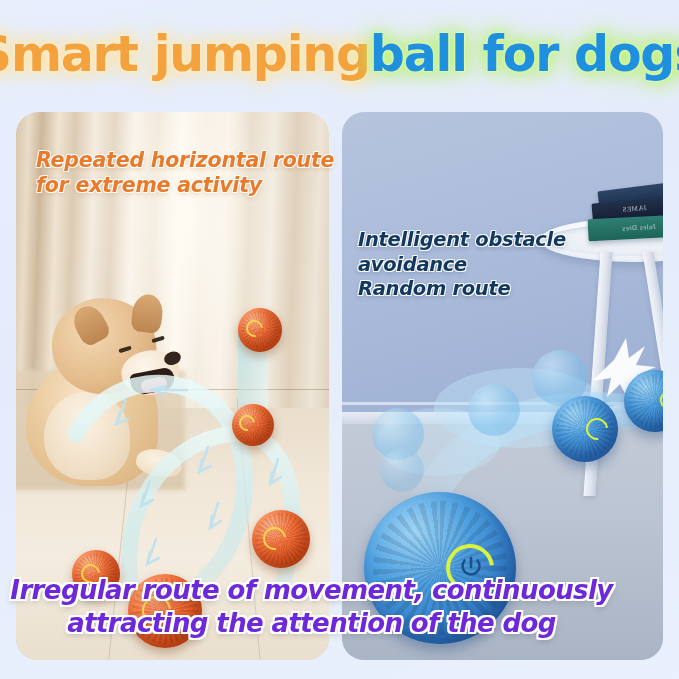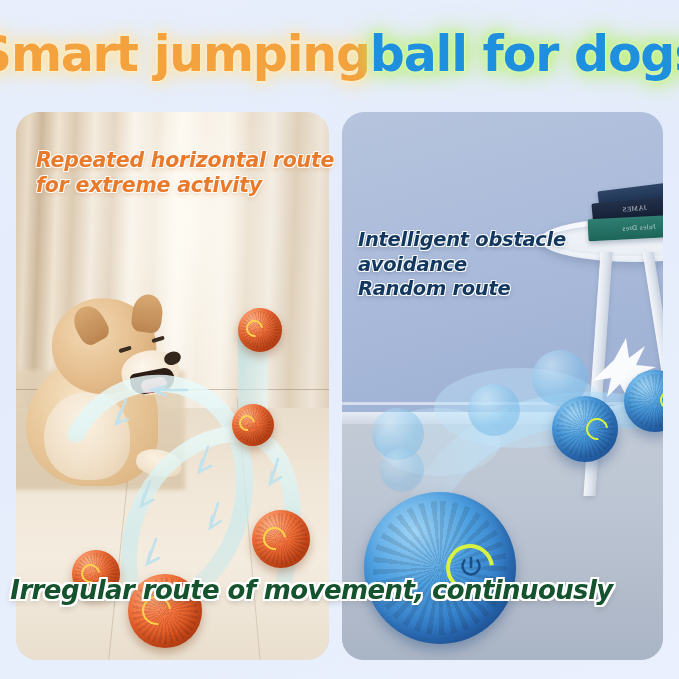--- a/index.html
+++ b/index.html
@@ -215,21 +215,21 @@
     font-size:19.5px; font-weight:bold; font-style:italic; line-height:1.26;
     color:#12385f; letter-spacing:-.3px;
     font-family:"DejaVu Sans", sans-serif;
     text-shadow:1px 1px 0 rgba(255,255,255,.95), -1px -1px 0 rgba(255,255,255,.85),
                 1px -1px 0 rgba(255,255,255,.85), -1px 1px 0 rgba(255,255,255,.85),
                 0 2px 5px rgba(20,50,90,.3);
   }
   .cap-bottom{
     position:absolute; left:0; top:574px; width:623px; text-align:center;
     font-size:26px; font-weight:bold; font-style:italic; line-height:1.28;
-    color:#14532d; letter-spacing:-.6px;
+    color:#6d28d9; letter-spacing:-.6px;
     font-family:"DejaVu Sans", sans-serif;
     text-shadow:
       2px 2px 0 #fff, -2px -2px 0 #fff, 2px -2px 0 #fff, -2px 2px 0 #fff,
       0 2px 0 #fff, 2px 0 0 #fff, 0 -2px 0 #fff, -2px 0 0 #fff,
       0 3px 6px rgba(60,60,60,.35);
     z-index:30;
   }
 </style>
 </head>
 <body>
@@ -385,13 +385,14 @@
     </svg>
   </div>
 </div>
 
 <div class="cap-left" style="white-space:pre-line">Repeated horizontal route
 for extreme activity</div>
 <div class="cap-right" style="white-space:pre-line">Intelligent obstacle avoidance
 Random route</div>
 <div class="cap-bottom">
   <div>Irregular route of movement, continuously</div>
+  <div>attracting the attention of the dog</div>
 </div>
 
 </body></html>

